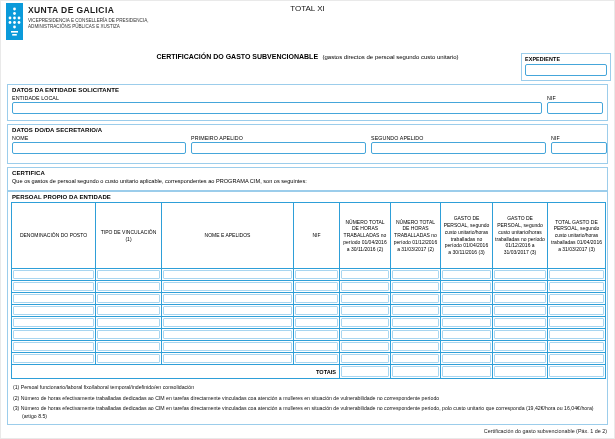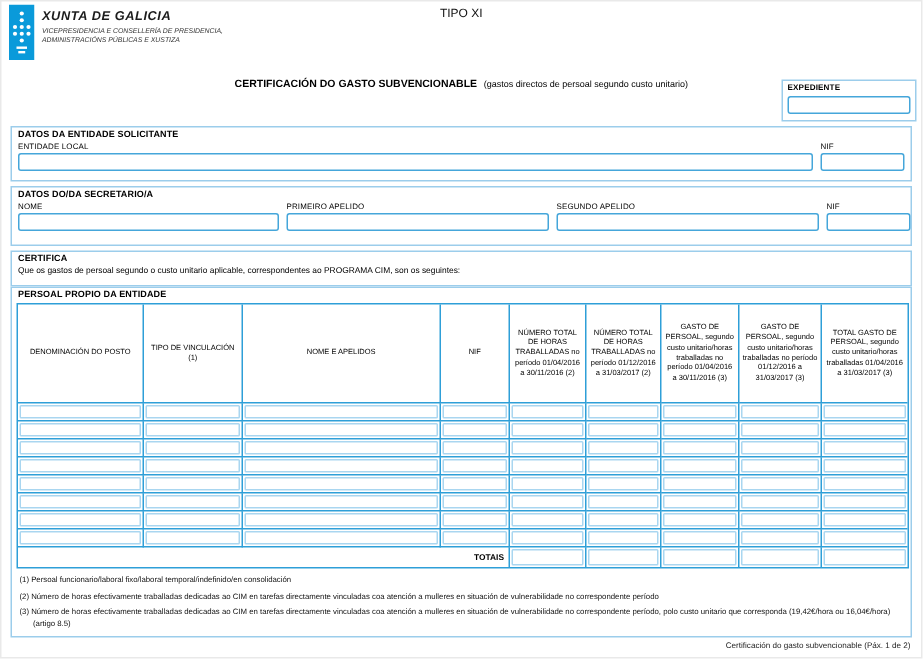--- a/index.html
+++ b/index.html
@@ -6,21 +6,21 @@
   html,body { margin:0; padding:0; }
   body {
     width:615px; height:439px; background:#ffffff;
     font-family:"Liberation Sans", sans-serif; color:#000;
     -webkit-font-smoothing:antialiased;
   }
   .page { position:relative; width:615px; height:439px; background:#fff;
           box-shadow: inset 0 0 0 1px #e9e9e9; overflow:hidden; }
 
   
-  .logo-wrap { position:absolute; left:6px; top:3px; display:flex;font-style:italic; }
+  .logo-wrap { position:absolute; left:6px; top:3px; display:flex; }
   .brand-text { margin-left:5px; }
   .brand-name { font-size:8.5px; font-weight:600; letter-spacing:.4px; color:#1c1c1c; margin-top:2px; }
   .brand-dept { font-size:4.6px; color:#333; line-height:1.35; margin-top:3px; text-transform:uppercase; }
   .anexo { position:absolute; left:0; right:0; top:4px; text-align:center; font-size:8px; color:#111; }
 
   .doc-title { position:absolute; left:0; right:0; top:45px; text-align:center; }
   .doc-title .main { font-size:7px; font-weight:bold; }
   .doc-title .sub  { font-size:6px; }
 
   
@@ -98,21 +98,21 @@
       </svg>
     </span>
     <div class="brand-text">
       <div class="brand-name">XUNTA DE GALICIA</div>
       <div class="brand-dept">
         <div>VICEPRESIDENCIA E CONSELLERÍA DE PRESIDENCIA,</div>
         <div>ADMINISTRACIÓNS PÚBLICAS E XUSTIZA</div>
       </div>
     </div>
   </div>
-  <div class="anexo">TIPO XI</div>
+  <div class="anexo">TOTAL XI</div>
 
   <div class="doc-title">
     <span class="main">CERTIFICACIÓN DO GASTO SUBVENCIONABLE</span>
     <span class="sub">(gastos directos de persoal segundo custo unitario)</span>
   </div>
 
   <div class="box box-expediente">
     <div class="sec-title">EXPEDIENTE</div>
     <input class="input" value="" style="">
   </div>

